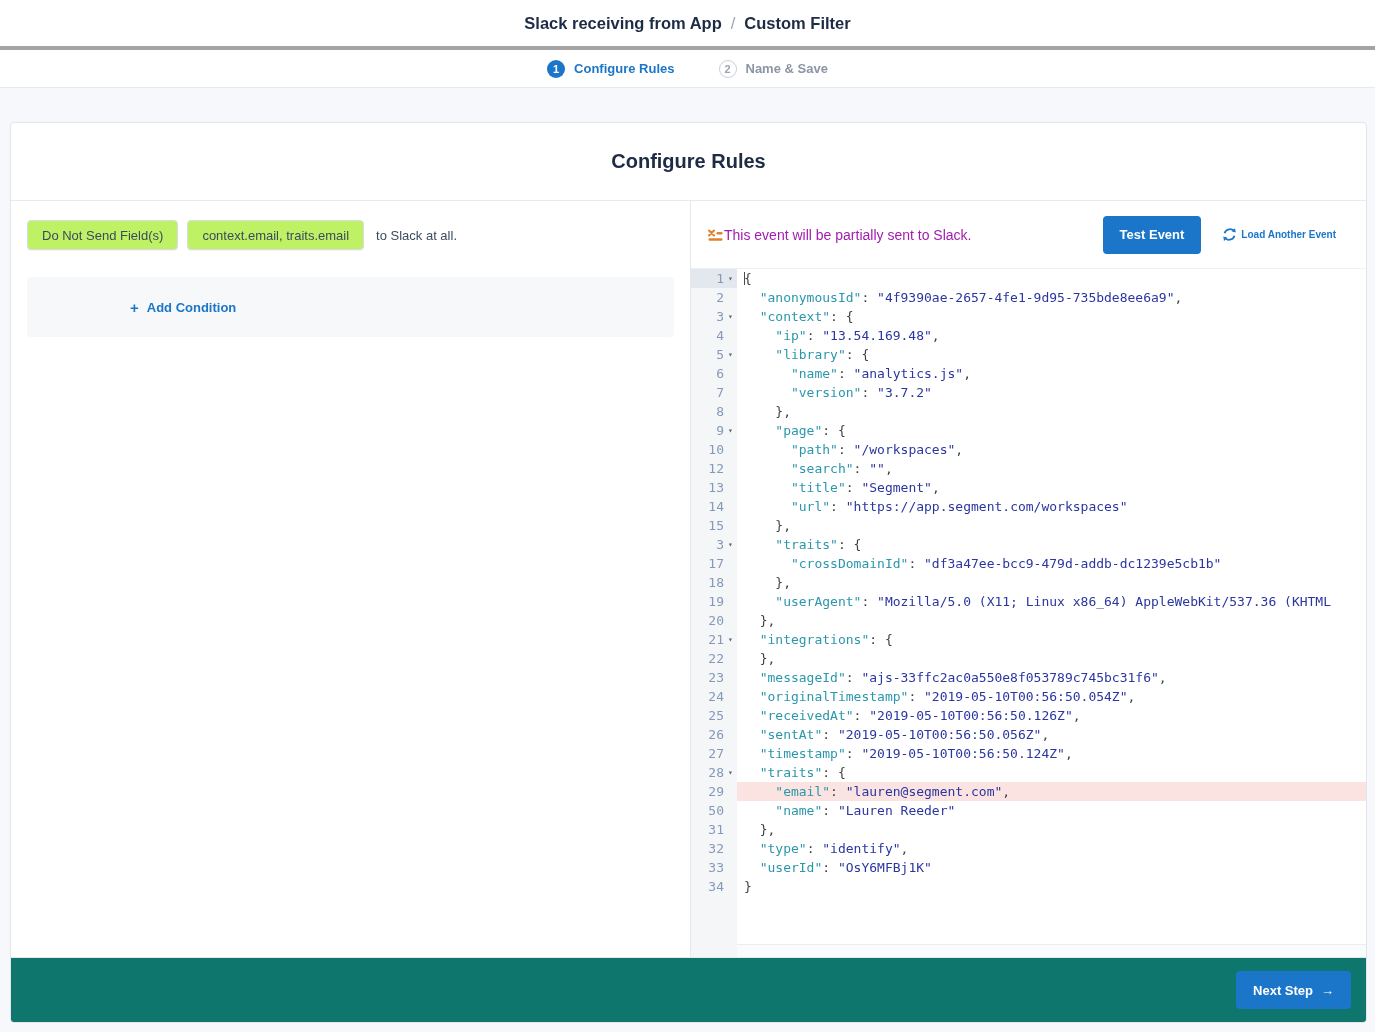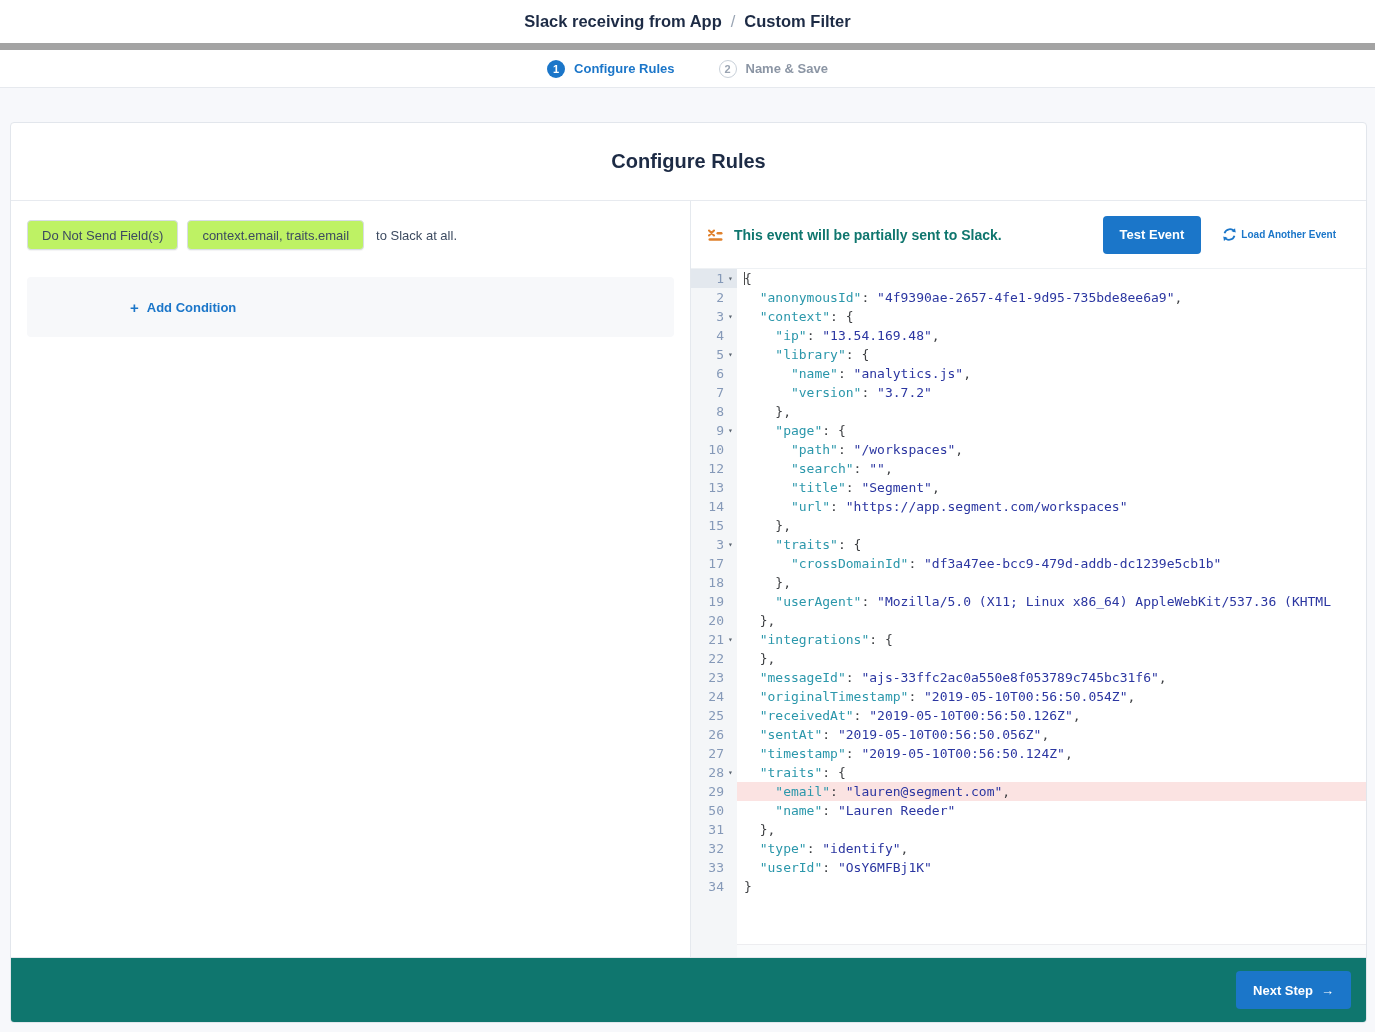--- a/index.html
+++ b/index.html
@@ -1,21 +1,21 @@
 <!DOCTYPE html>
 <html><head>
 <meta charset="utf-8">
 <style>
   * { margin:0; padding:0; box-sizing:border-box; }
   html,body { width:1375px; height:1032px; overflow:hidden; }
   body { font-family:"Liberation Sans", sans-serif; background:#f7f8fb; color:#1d2b45;
          --accent:#1b76c9; --warning:#e0812c; --json-key:#2b97ab; --json-string:#2b36a1; --hl:#fbe3e2; }
 
   
-  .topbar { height:50px; background:#fff; border-bottom:7px solid #a3a3a3;
+  .topbar { height:50px; background:#fff; border-bottom:4px solid #a3a3a3;
             display:flex; align-items:center; justify-content:center; }
   .crumb { font-size:16.5px; font-weight:600; color:#1d2b45; display:flex; align-items:center; gap:9px; }
   .crumb .sep { color:#9aa5b4; font-weight:400; }
 
   
   .stepbar { height:38px; background:#fff; border-bottom:1px solid #e6e9ee;
              display:flex; align-items:center; justify-content:center; gap:44px; }
   .step { display:flex; align-items:center; gap:9px; font-size:13px; font-weight:700; cursor:pointer; }
   .step .circ { width:18px; height:18px; border-radius:50%; display:flex; align-items:center;
                 justify-content:center; font-size:11px; font-weight:700; }
@@ -41,21 +41,21 @@
   .add-box { margin:27px 16px 0 16px; height:60px; background:#f7f8fa; border-radius:4px;
              display:flex; align-items:center; padding-left:103px; }
   .add-link { display:flex; align-items:center; gap:8px; color:var(--accent); font-size:13px;
               font-weight:600; text-decoration:none; cursor:pointer; }
   .add-link .plus { font-size:15px; font-weight:600; }
 
   
   .right-col { flex:1; display:flex; flex-direction:column; min-width:0; }
   .panel-header { height:68px; display:flex; align-items:center; padding:0 30px 0 16px;
                   border-bottom:1px solid #eef1f4; }
-  .status-text { font-size:14px; font-weight:700; color:#0f766e; margin-left:10px; }
+  .status-text { font-size:14px; font-weight:400; color:#a21caf; }
   .btn-primary { background:var(--accent); color:#fff; border:none; border-radius:4px; height:38px;
                  font-size:13px; font-weight:600; font-family:inherit; padding:0 17px; cursor:pointer;
                  display:flex; align-items:center; gap:8px; }
   .test-btn { margin-left:auto; }
   .load-link { display:flex; align-items:center; gap:4px; margin-left:21px; color:var(--accent);
                font-size:10px; font-weight:600; text-decoration:none; cursor:pointer; }
 
   
   .editor { position:relative; flex:1; overflow:hidden;
             background:linear-gradient(90deg,#f4f6f8 0,#f4f6f8 46px,#fff 46px); }

